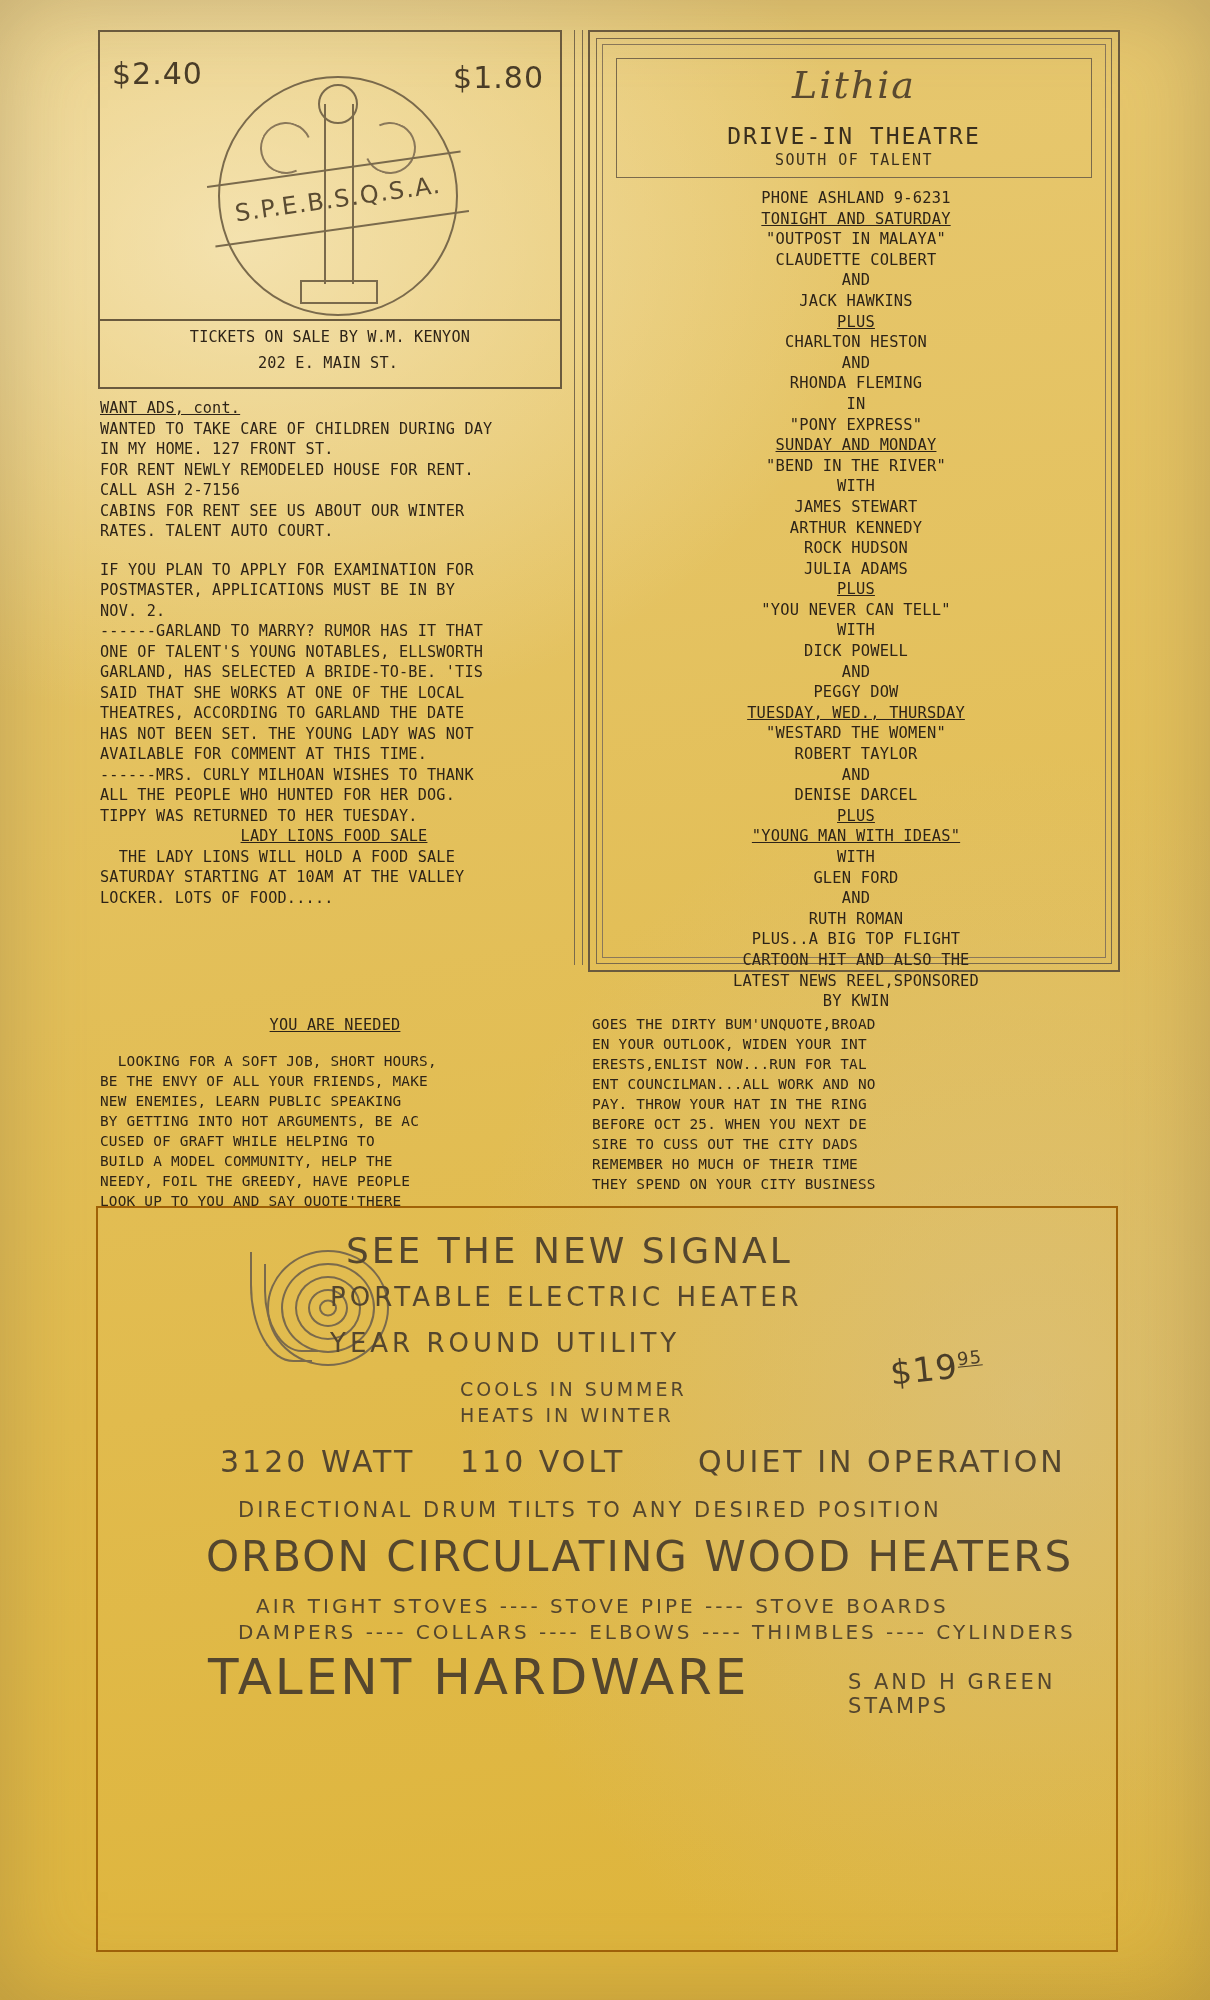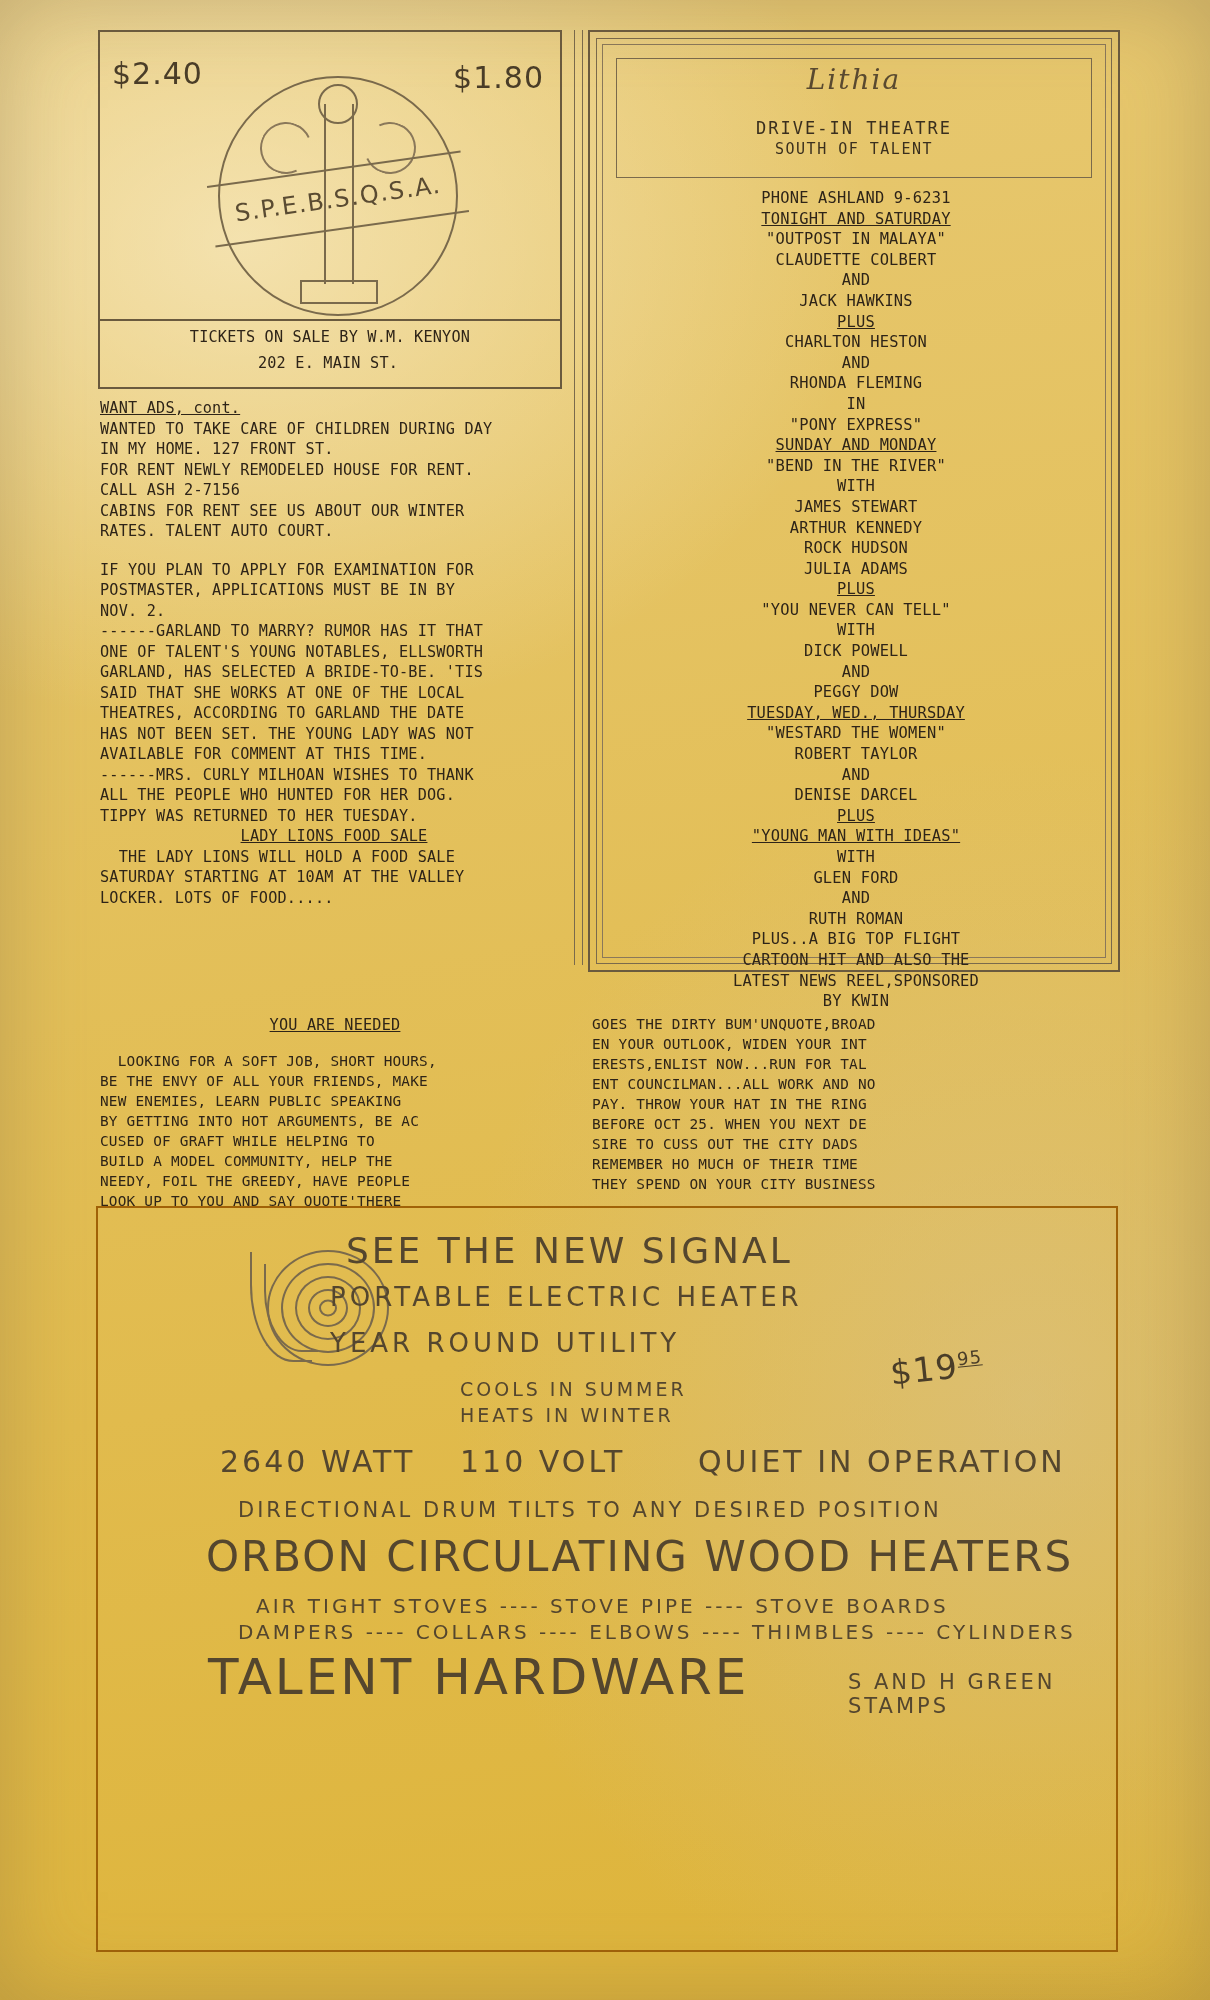--- a/index.html
+++ b/index.html
@@ -194,31 +194,31 @@
     left: 26px;
     top: 26px;
     right: 26px;
     height: 118px;
     border: 1.5px solid #7a6a4c;
     text-align: center;
   }
   .lithia-script {
     font-family: "DejaVu Serif", serif;
     font-style: italic;
-    font-size: 28px;
+    font-size: 38px;
     letter-spacing: 2px;
     color: #5a4a30;
     margin-top: 4px;
   }
   .lithia-drivein {
     font-family: "DejaVu Sans Mono", monospace;
-    font-size: 17px;
+    font-size: 23px;
     letter-spacing: 2px;
     color: #3a2f1e;
-    margin-top: 22px;
+    margin-top: 16px;
   }
   .lithia-south {
     font-family: "DejaVu Sans Mono", monospace;
     font-size: 15px;
     letter-spacing: 1.5px;
     color: #3a2f1e;
     margin-top: 2px;
   }
   .lithia-body {
     position: absolute;
@@ -482,21 +482,21 @@
       <div class="r r4"></div>
       <div class="r r5"></div>
     </div>
 
     <div class="hw hw-signal">SEE THE NEW SIGNAL</div>
     <div class="hw hw-year">YEAR  ROUND   UTILITY</div>
     <div class="hw hw-portable">PORTABLE  ELECTRIC   HEATER</div>
     <div class="hw hw-cools">COOLS   IN   SUMMER</div>
     <div class="hw hw-heats">HEATS  IN   WINTER</div>
     <div class="hw hw-price"><span>$19</span><sup>95</sup></div>
-    <div class="hw hw-watt">2640 WATT</div>
+    <div class="hw hw-watt">3120 WATT</div>
     <div class="hw hw-volt">110 VOLT</div>
     <div class="hw hw-quiet">QUIET IN OPERATION</div>
     <div class="hw hw-direct">DIRECTIONAL     DRUM  TILTS   TO   ANY  DESIRED   POSITION</div>
     <div class="hw hw-orbon">ORBON CIRCULATING WOOD HEATERS</div>
     <div class="hw hw-airtight">AIR  TIGHT   STOVES ---- STOVE   PIPE ---- STOVE   BOARDS</div>
     <div class="hw hw-dampers">DAMPERS ---- COLLARS ---- ELBOWS ---- THIMBLES ---- CYLINDERS</div>
     <div class="hw hw-talent">TALENT HARDWARE</div>
     <div class="hw hw-green">S AND H   GREEN   STAMPS</div>
   </div>
 

